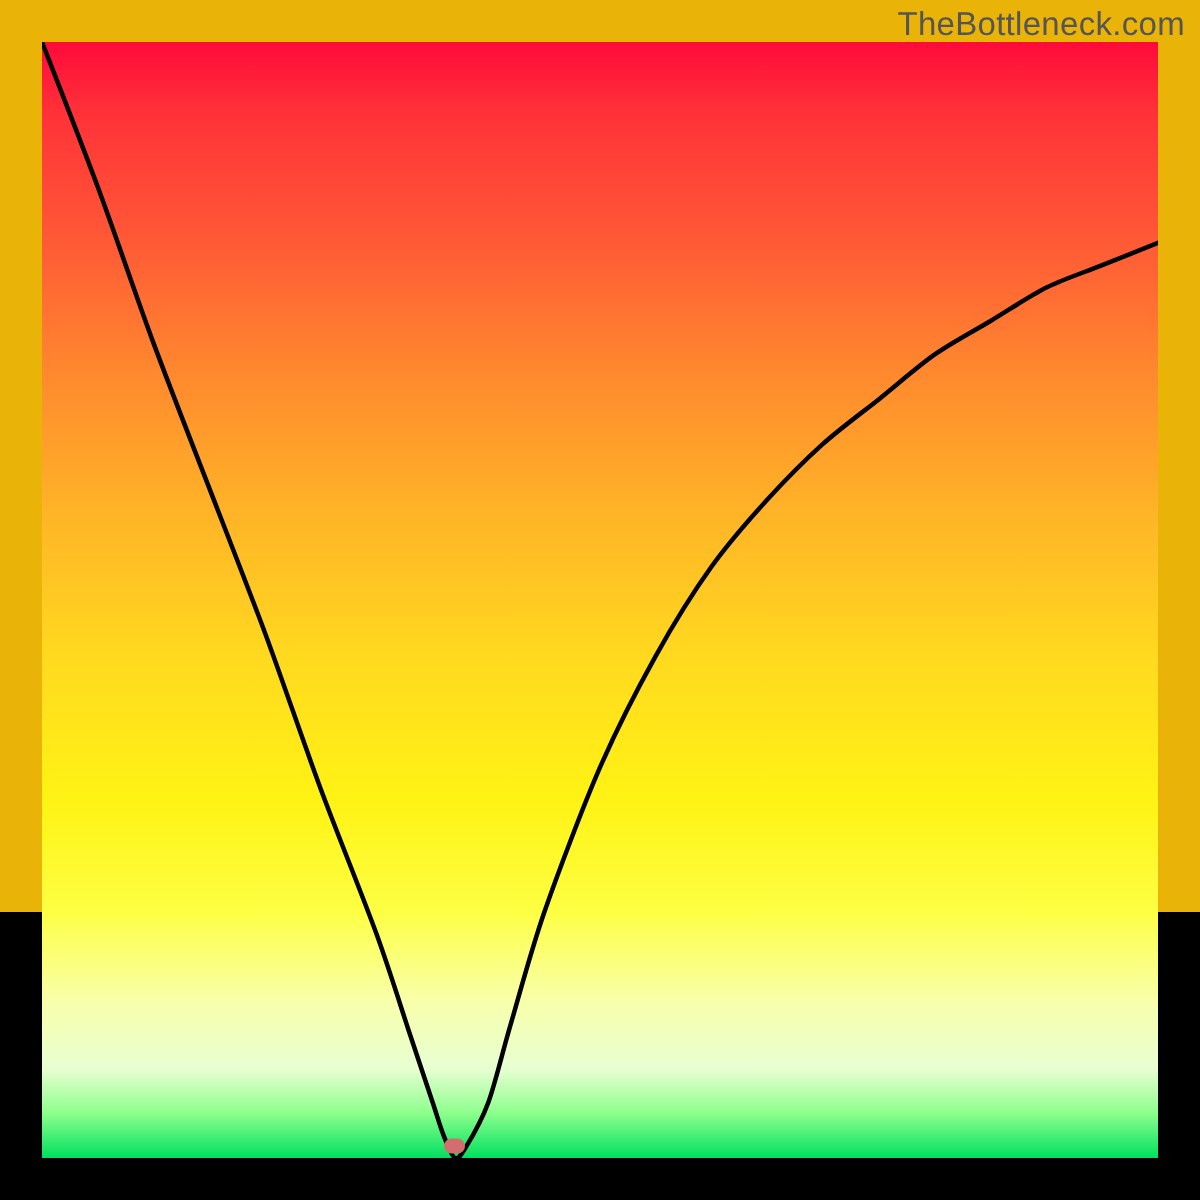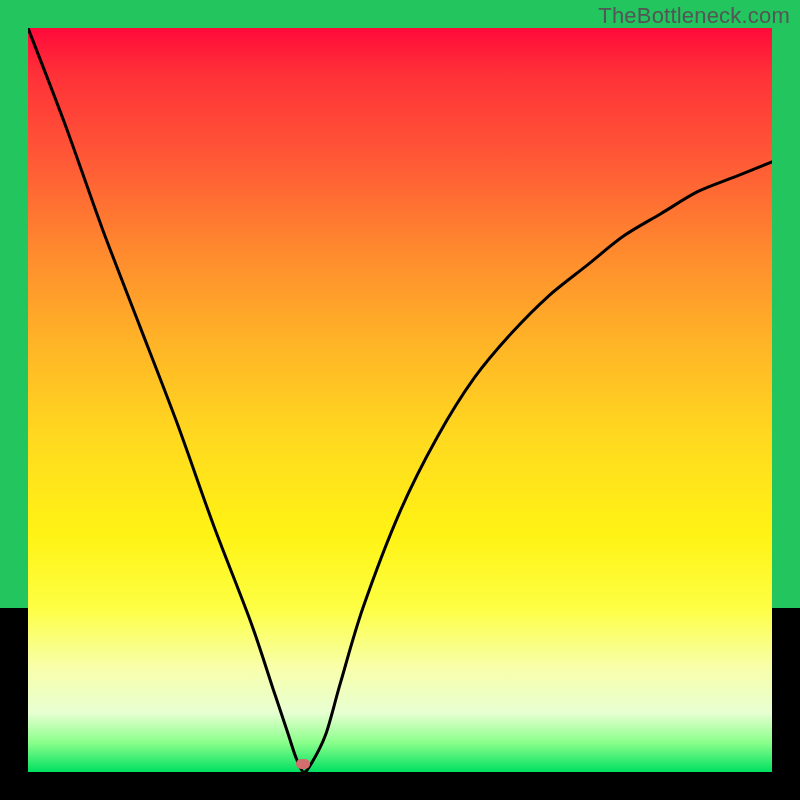--- a/index.html
+++ b/index.html
@@ -1,21 +1,21 @@
 <!DOCTYPE html>
 <html><head>
 <meta charset="utf-8">
 <style>
   * { margin: 0; padding: 0; box-sizing: border-box; }
   html, body { width: 800px; height: 800px; overflow: hidden; background: #000; }
   .frame {
     position: relative;
     width: 800px;
     height: 608px;
-    background: #22c55e;
+    background: #eab308;
   }
   .watermark {
     position: absolute;
     top: 3px;
     right: 10px;
     font-family: Arial, Helvetica, sans-serif;
     font-size: 22px;
     font-weight: 500;
     color: #555;
     letter-spacing: 0.2px;

